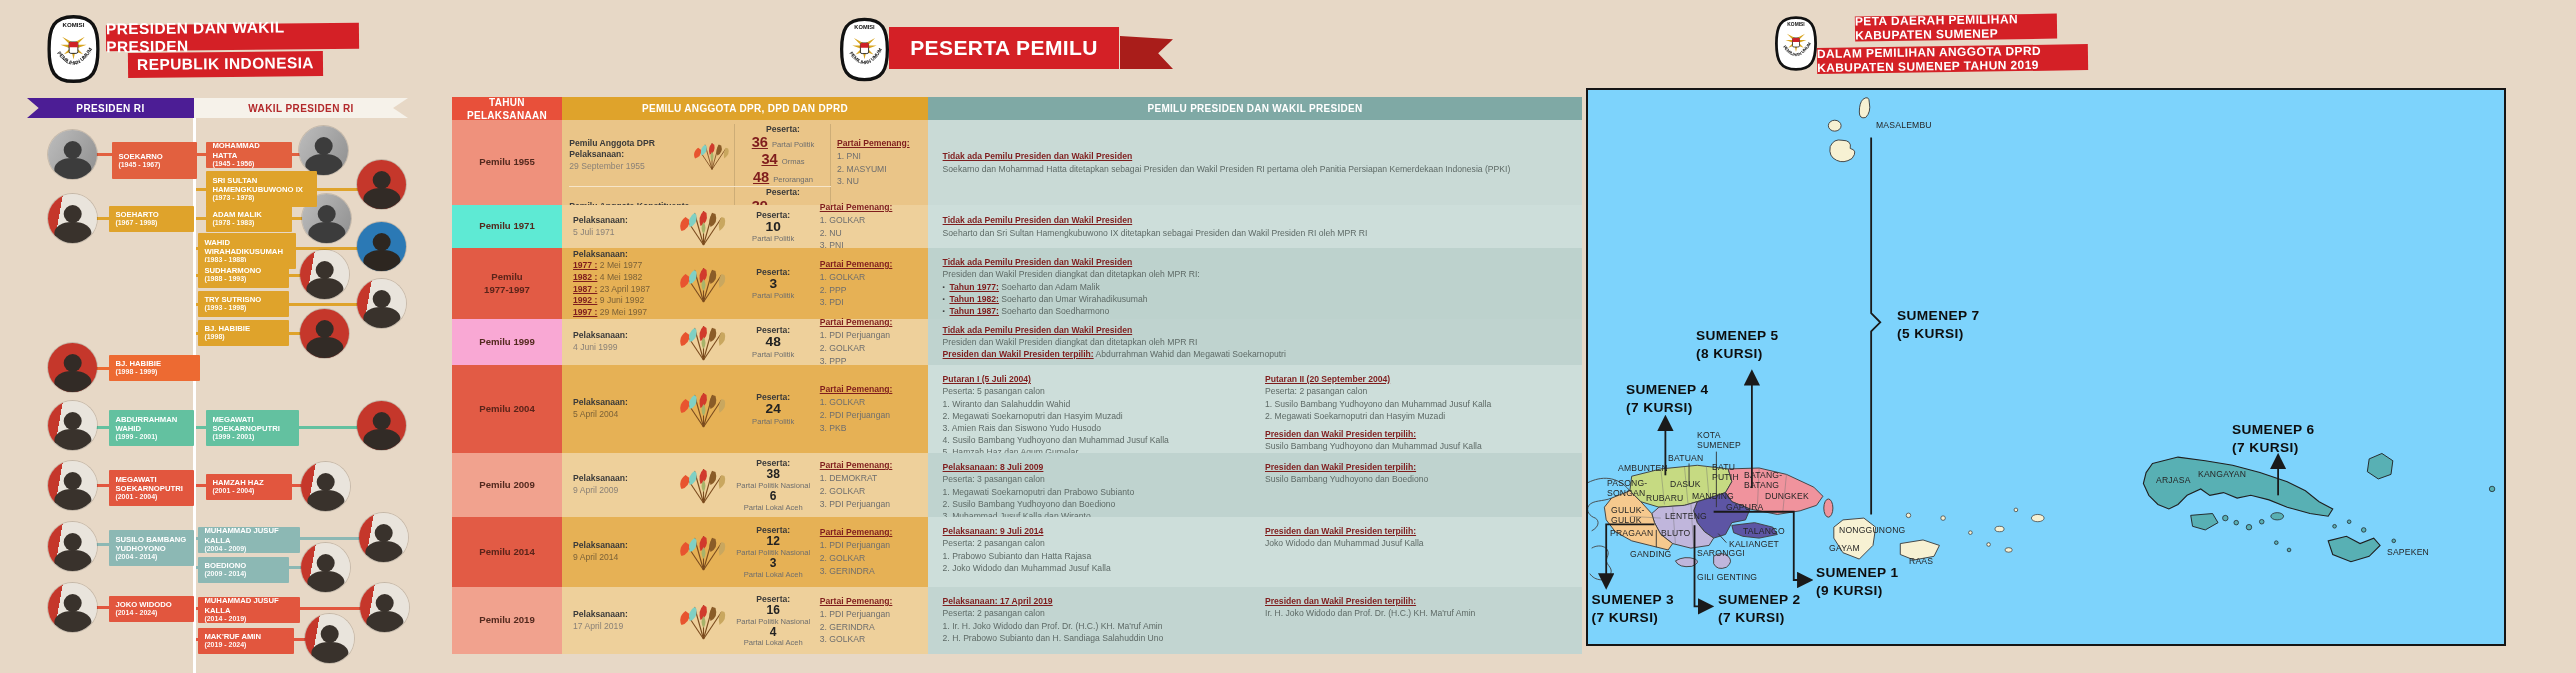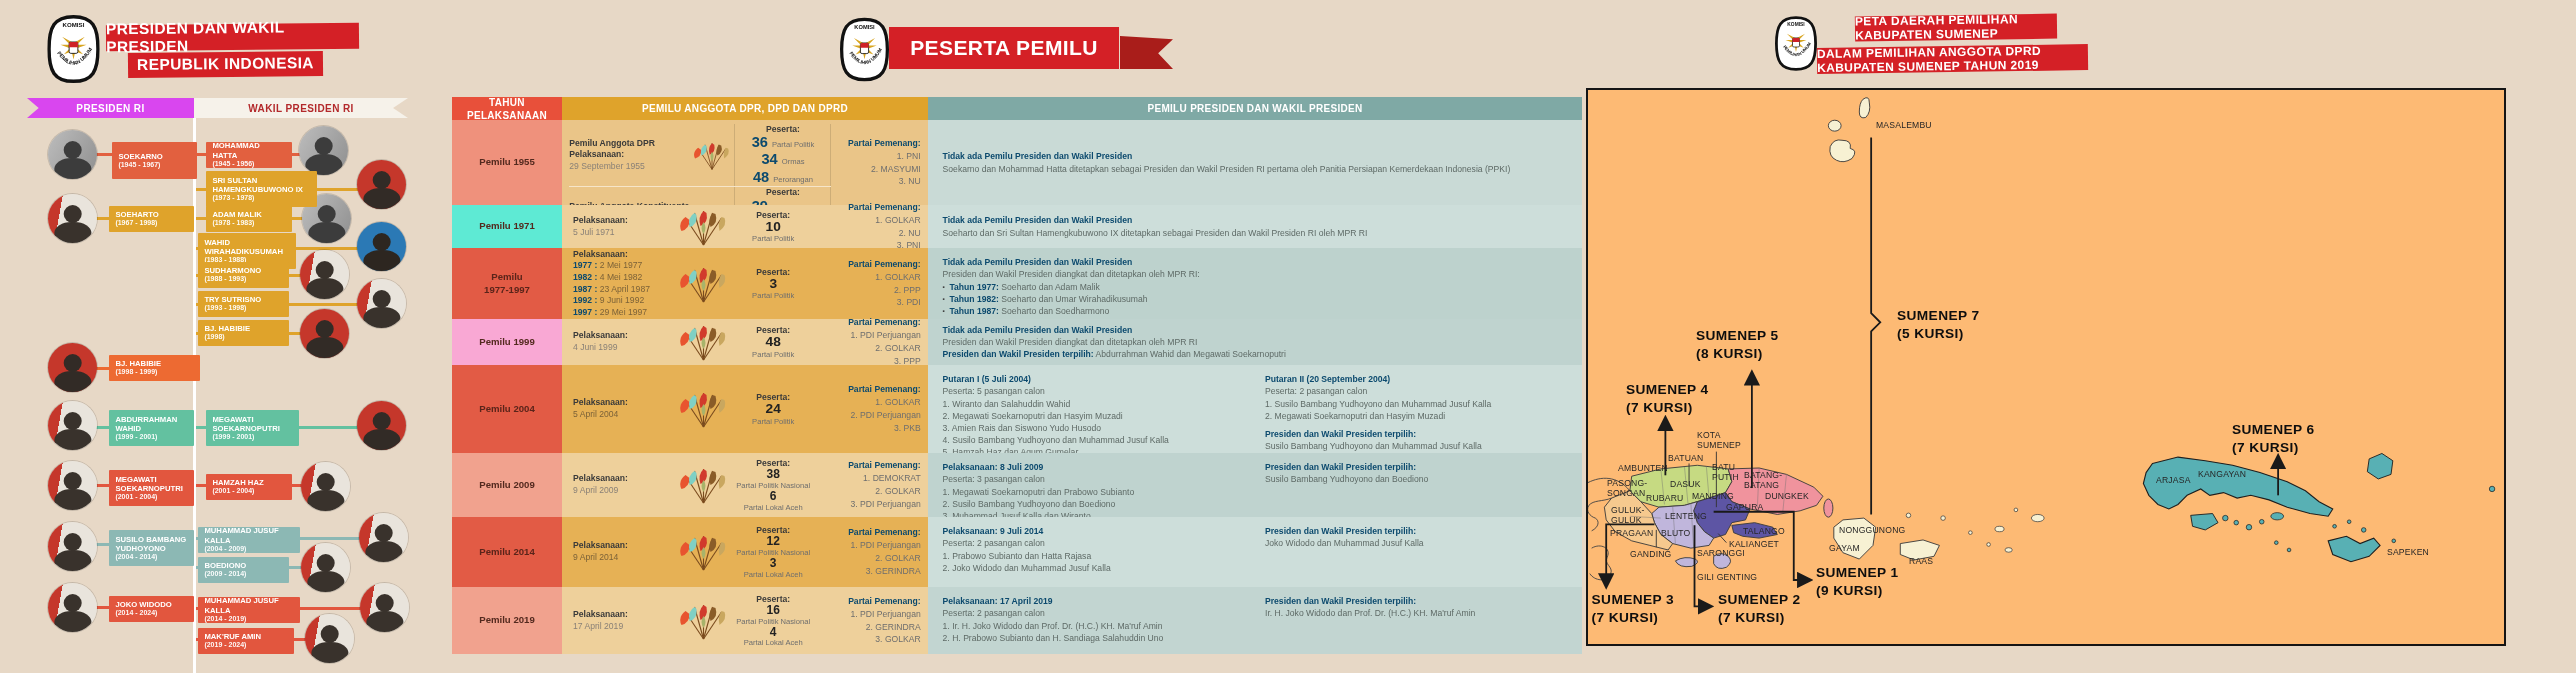--- a/index.html
+++ b/index.html
@@ -23,31 +23,31 @@
   .ph-flag{background:linear-gradient(100deg,#c5372b 26%,#e9e4dc 26%);--sil:#39322c;}
   .ph-red{background:#c5372b;--sil:#322b26;}
   .ph-blue{background:#2b79b5;--sil:#2d2620;}
   
   .trow{display:flex;}
   .cell{box-sizing:border-box;}
   .c1{width:110px;display:flex;align-items:center;justify-content:center;text-align:center;font-weight:bold;font-size:9.6px;color:#53291e;white-space:pre-line;line-height:1.3;}
   .c2{width:366px;display:flex;align-items:center;padding:4.6px 7.3px 4.6px 11px;}
   .c3{width:654px;padding:8.2px 14.6px;font-size:8.6px;color:#5e6a66;line-height:1.42;}
   .hd{display:flex;align-items:center;justify-content:center;color:#fff;font-weight:bold;font-size:10px;letter-spacing:0.3px;}
-  .b{font-weight:bold;color:#0c4a6e;}
+  .b{font-weight:bold;color:#7f1d1d;text-decoration:underline;}
   .blk1{width:107px;font-size:8.6px;color:#8a8177;line-height:1.35;}
   .blk1 .tt{font-weight:bold;color:#3a3a3a;}
   .flags{width:51px;height:40px;flex:0 0 auto;margin:0 3.6px;}
   .flags-sm{width:38px;height:31px;}
   .pes{width:87px;text-align:center;line-height:1.2;}
   .pes .lab{font-weight:bold;color:#3a3a3a;font-size:8.6px;}
   .pes .num{font-weight:bold;color:#222;font-size:13.7px;line-height:1.05;}
   .pes .num2{font-weight:bold;color:#222;font-size:12px;line-height:1.05;}
   .pes .unit{font-size:7.6px;color:#6e6e6e;}
-  .win{width:107px;font-size:8.6px;color:#6e6e6e;line-height:1.5;margin-left:5.5px;text-align:right;}
+  .win{width:107px;font-size:8.6px;color:#6e6e6e;line-height:1.5;margin-left:5.5px;}
   .two{display:flex;gap:20px;}
   .two>div{flex:1;}
   .bl{display:flex;gap:4.6px;}
   .bl .mk{font-size:6.4px;line-height:1.9;color:#3a3a3a;}
   .dline .b{display:inline;}
   
   .ml{position:absolute;font-size:8.6px;color:#262626;line-height:1.18;white-space:pre-line;letter-spacing:0.2px;}
   .dl{position:absolute;font-weight:bold;font-size:13.7px;color:#0e0e0e;line-height:1.3;letter-spacing:0.4px;white-space:pre-line;}
   .kpu svg{display:block;width:100%;height:100%;}
 </style>
@@ -92,21 +92,21 @@
         <use href="#kpulogo"></use>
       </svg>
     </div>
   <div class="banner" style="left:106px;top:24px;width:253px;height:25.5px;font-size:15.5px;transform:rotate(-0.6deg)">
       <span>PRESIDEN DAN WAKIL PRESIDEN</span>
     </div>
   <div class="banner" style="left:128px;top:52px;width:195px;height:24.6px;font-size:15.5px;transform:rotate(-0.6deg)">
       <span>REPUBLIK INDONESIA</span>
     </div>
 
-  <div class="banner ribnotchL" style="left:27px;top:98px;width:167px;height:20px;font-size:10px;background:#d946ef">
+  <div class="banner ribnotchL" style="left:27px;top:98px;width:167px;height:20px;font-size:10px;background:#4c1d95">
       <span>PRESIDEN RI</span>
     </div>
   <div class="banner ribnotchR" style="left:194px;top:98px;width:214px;height:20px;font-size:10px;background:#f6f2ea;color:#b3292b">
       <span>WAKIL PRESIDEN RI</span>
     </div>
 
   <div class="bar c-or" style="left:73px;top:153px;width:121px"></div>
   <div class="bar c-or" style="left:194px;top:153px;width:129px"></div>
   <div class="bar c-go" style="left:194px;top:188px;width:188px"></div>
   <div class="bar c-go" style="left:73px;top:217px;width:121px"></div>
@@ -528,21 +528,21 @@
         <use href="#kpulogo"></use>
       </svg>
     </div>
   <div class="banner" style="left:1855px;top:14.6px;width:202px;height:24.6px;font-size:12px;transform:rotate(-0.8deg)">
       <span>PETA DAERAH PEMILIHAN KABUPATEN SUMENEP</span>
     </div>
   <div class="banner" style="left:1817px;top:46px;width:271px;height:25.5px;font-size:12px;transform:rotate(-0.8deg)">
       <span>DALAM PEMILIHAN ANGGOTA DPRD KABUPATEN SUMENEP TAHUN 2019</span>
     </div>
 
-  <div class="abs" style="left:1586px;top:88px;width:920px;height:558px;background:#fdba74;border:2.7px solid #151515;box-sizing:border-box">
+  <div class="abs" style="left:1586px;top:88px;width:920px;height:558px;background:#7dd3fc;border:2.7px solid #151515;box-sizing:border-box">
     <svg width="915" height="553" viewBox="0 0 1005 607" style="position:absolute;left:0;top:0">
       <defs>
         <marker id="ah" viewBox="0 0 10 10" refX="8" refY="5" markerWidth="9" markerHeight="9" orient="auto-start-reverse">
           <polygon points="0,0 10,5 0,10" fill="#1a1a1a"></polygon>
         </marker>
       </defs>
 
       <path d="M0,431 C14,424 32,423 46,440" fill="none" stroke="#444" stroke-width="1"></path>
       <path d="M26,448 C16,452 6,450 1,456 C-3,462 2,468 8,470 C13,473 12,480 4,484" fill="none" stroke="#444" stroke-width="1"></path>
       <path d="M4,503 C14,497 26,503 21,513 C17,521 28,523 25,531 C21,541 7,539 2,531" fill="none" stroke="#444" stroke-width="1"></path>

